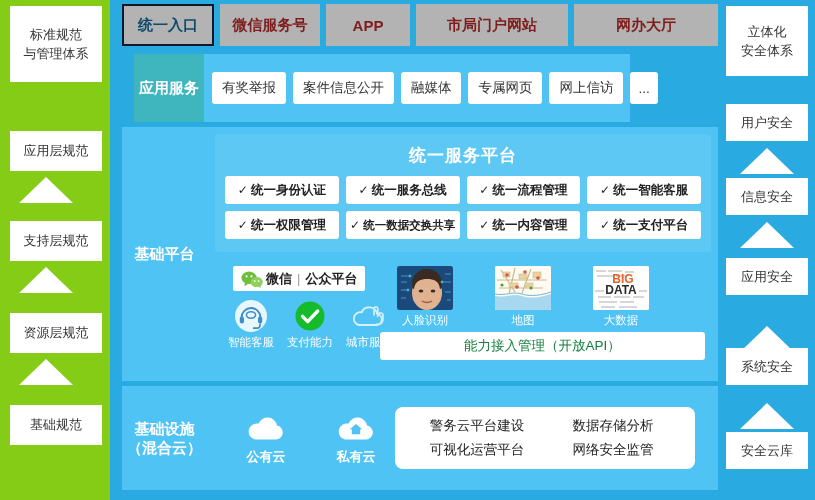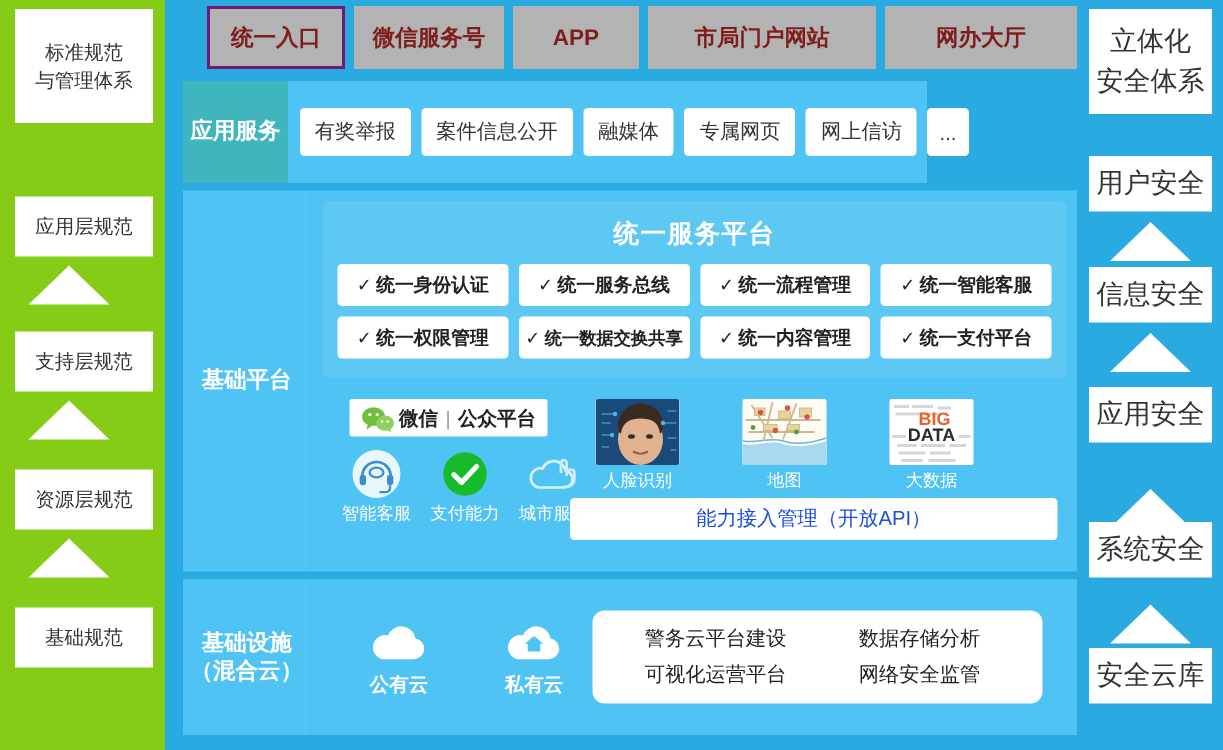--- a/index.html
+++ b/index.html
@@ -16,23 +16,22 @@
   }
   .gray-box {
     background: #b3b3b3;
     color: #7f1d1d;
     display: flex; align-items: center; justify-content: center;
     text-align: center;
     font-size: 15px;
     font-weight: bold;
   }
   .gray-box.first {
-    border: 2px solid #701a75;
-    color: #7f1d1d;
-    margin-left: 16px;
+    border: 2px solid #0f172a;
+    color: #0c4a6e;
   }
 
   
   .left-col {
     position: absolute; left: 0; top: 0;
     width: 110px; height: 500px;
     background: #84cc16;
   }
   .lc-box {
     position: absolute; left: 10px; width: 92px;
@@ -53,21 +52,21 @@
   .right-col {
     position: absolute; left: 718px; top: 0;
     width: 97px; height: 500px;
     background: #29abe2;
   }
   .rc-box {
     position: absolute; left: 8px; width: 82px;
     background: #fff; color: #333;
     display: flex; flex-direction: column;
     align-items: center; justify-content: center;
-    font-size: 18px; line-height: 1.5;
+    font-size: 13px; line-height: 1.5;
   }
 
   
   .center { position: absolute; left: 110px; top: 0; width: 608px; height: 500px; }
 
   
   .entry-row {
     position: absolute; left: 12px; top: 4px;
     width: 596px; height: 42px;
     display: flex; gap: 6px;
@@ -156,21 +155,21 @@
     width: 56px; height: 44px; border-radius: 2px;
     overflow: hidden; background: #fff;
   }
   .thumb .lbl { color: #ffffff; font-size: 11.5px; margin-top: 3px; }
 
   .api-bar {
     position: absolute; left: 165px; top: 74px;
     width: 325px; height: 28px;
     background: #fff; border-radius: 3px;
     display: flex; align-items: center; justify-content: center;
-    font-size: 13.5px; color: #1d4ed8;
+    font-size: 13.5px; color: #15803d;
   }
 
   
   .infra-clouds {
     position: absolute; left: 28px; top: 50%;
     transform: translateY(-50%);
     display: flex; gap: 28px;
   }
   .infra-ic { width: 62px; text-align: center; }
   .infra-ic .glyph { height: 36px; display: flex; align-items: center; justify-content: center; }
@@ -233,21 +232,21 @@
         <span>APP</span>
       </div>
       <div class="gray-box" style="width:152px;">
         <span>市局门户网站</span>
       </div>
       <div class="gray-box" style="flex:1;">
         <span>网办大厅</span>
       </div>
     </div>
 
-    <div class="band" style="left:12px; top:54px; width:496px; height:68px;">
+    <div class="band" style="left:24px; top:54px; width:496px; height:68px;">
       <div class="band-label teal" style="width:85px;">
         <span>应用服务</span>
       </div>
       <div class="band-body" style="width:511px;padding-left:34px;">
         <div class="app-row">
           <div class="app-chip">
             <span>有奖举报</span>
           </div>
           <div class="app-chip">
             <span>案件信息公开</span>

